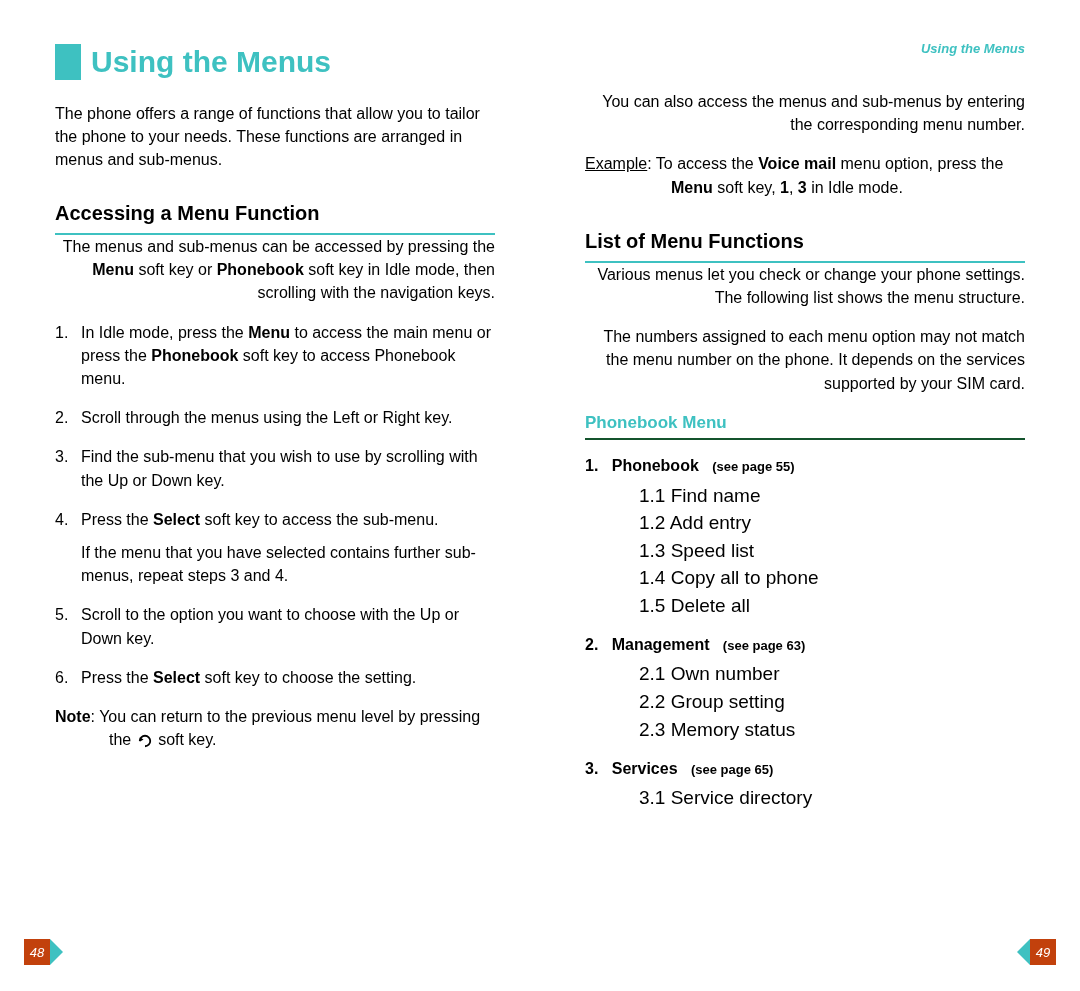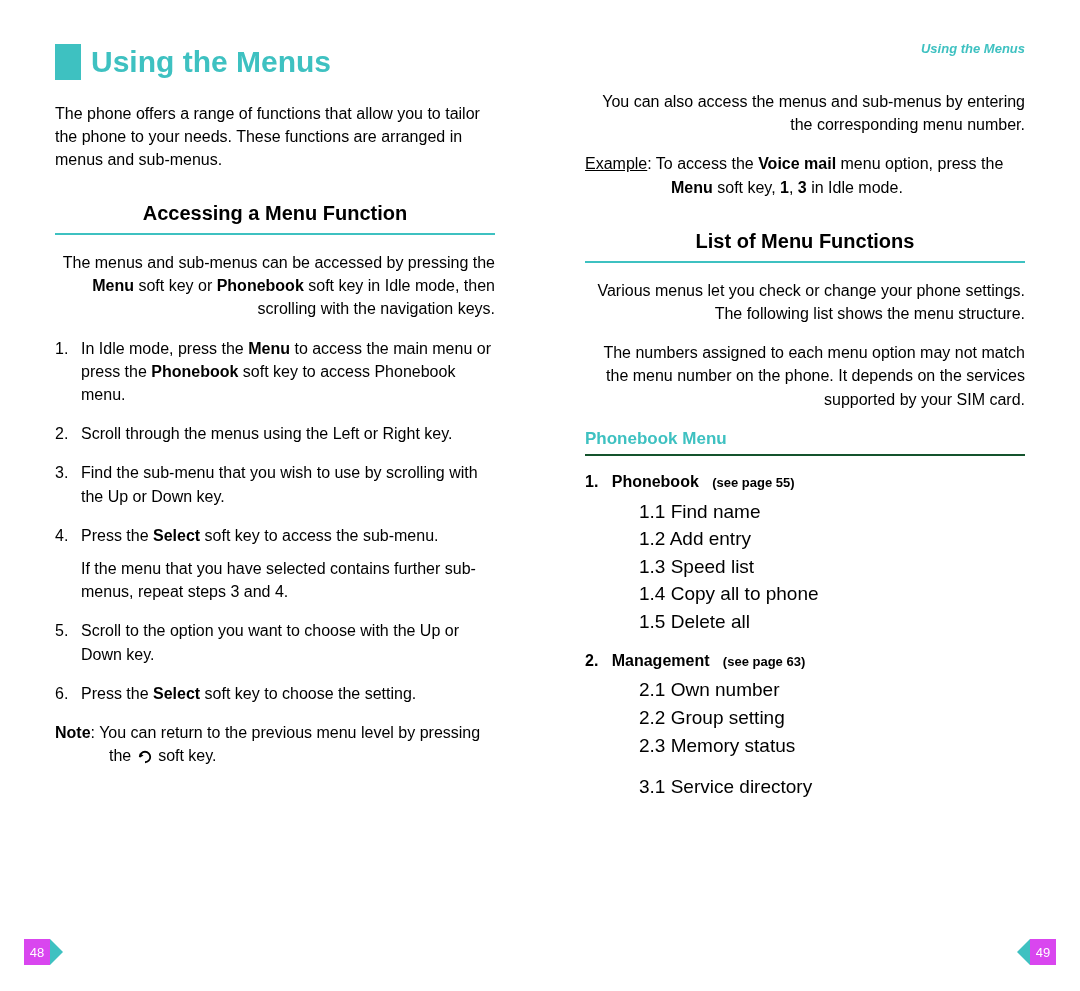--- a/index.html
+++ b/index.html
@@ -44,22 +44,20 @@
     }
     .intro-para {
       margin-bottom: 28px;
     }
     .section-title {
       font-size: 20px;
       font-weight: bold;
       color: #000;
       border-bottom: 2px solid #3ec1c1;
       padding-bottom: 5px;
-      margin-bottom: 16px;
-      text-align: center;
     }
     .body-para {
       margin-bottom: 16px;
       text-align: right;
     }
     .numbered-list {
       list-style: none;
       padding-left: 0;
     }
     .numbered-list li {
@@ -129,21 +127,22 @@
       list-style: none;
       padding-left: 54px;
       font-size: 19px;
       line-height: 1.45;
     }
     .pagenum {
       position: absolute;
       bottom: 26px;
       width: 26px;
       height: 26px;
-      background: #d946ef;
+      background: #c2410c;
+      font-style: italic;
     }
     .pagenum.left { left: 24px; }
     .pagenum.right { right: 24px; }
     .pagenum .numtxt {
       color: #fff;
       font-size: 13px;
       position: absolute;
       top: 5px;
       width: 100%;
       text-align: center;
@@ -271,20 +270,27 @@
         <span class="see-ref">(see page 63)</span>
       </div>
       <ul class="menu-items">
         <li>2.1  Own number</li>
         <li>2.2  Group setting</li>
         <li>2.3  Memory status</li>
       </ul>
     </div>
 
     <div class="menu-section">
+      <div class="menu-heading">
+        <span>3.</span>
+        <span>&nbsp;</span>
+        <span>Services</span>
+        <span>&nbsp;</span>
+        <span class="see-ref">(see page 65)</span>
+      </div>
       <ul class="menu-items">
         <li>3.1  Service directory</li>
       </ul>
     </div>
 
     <div class="pagenum right">
       <span class="numtxt">49</span>
     </div>
   </div>
 </div>

